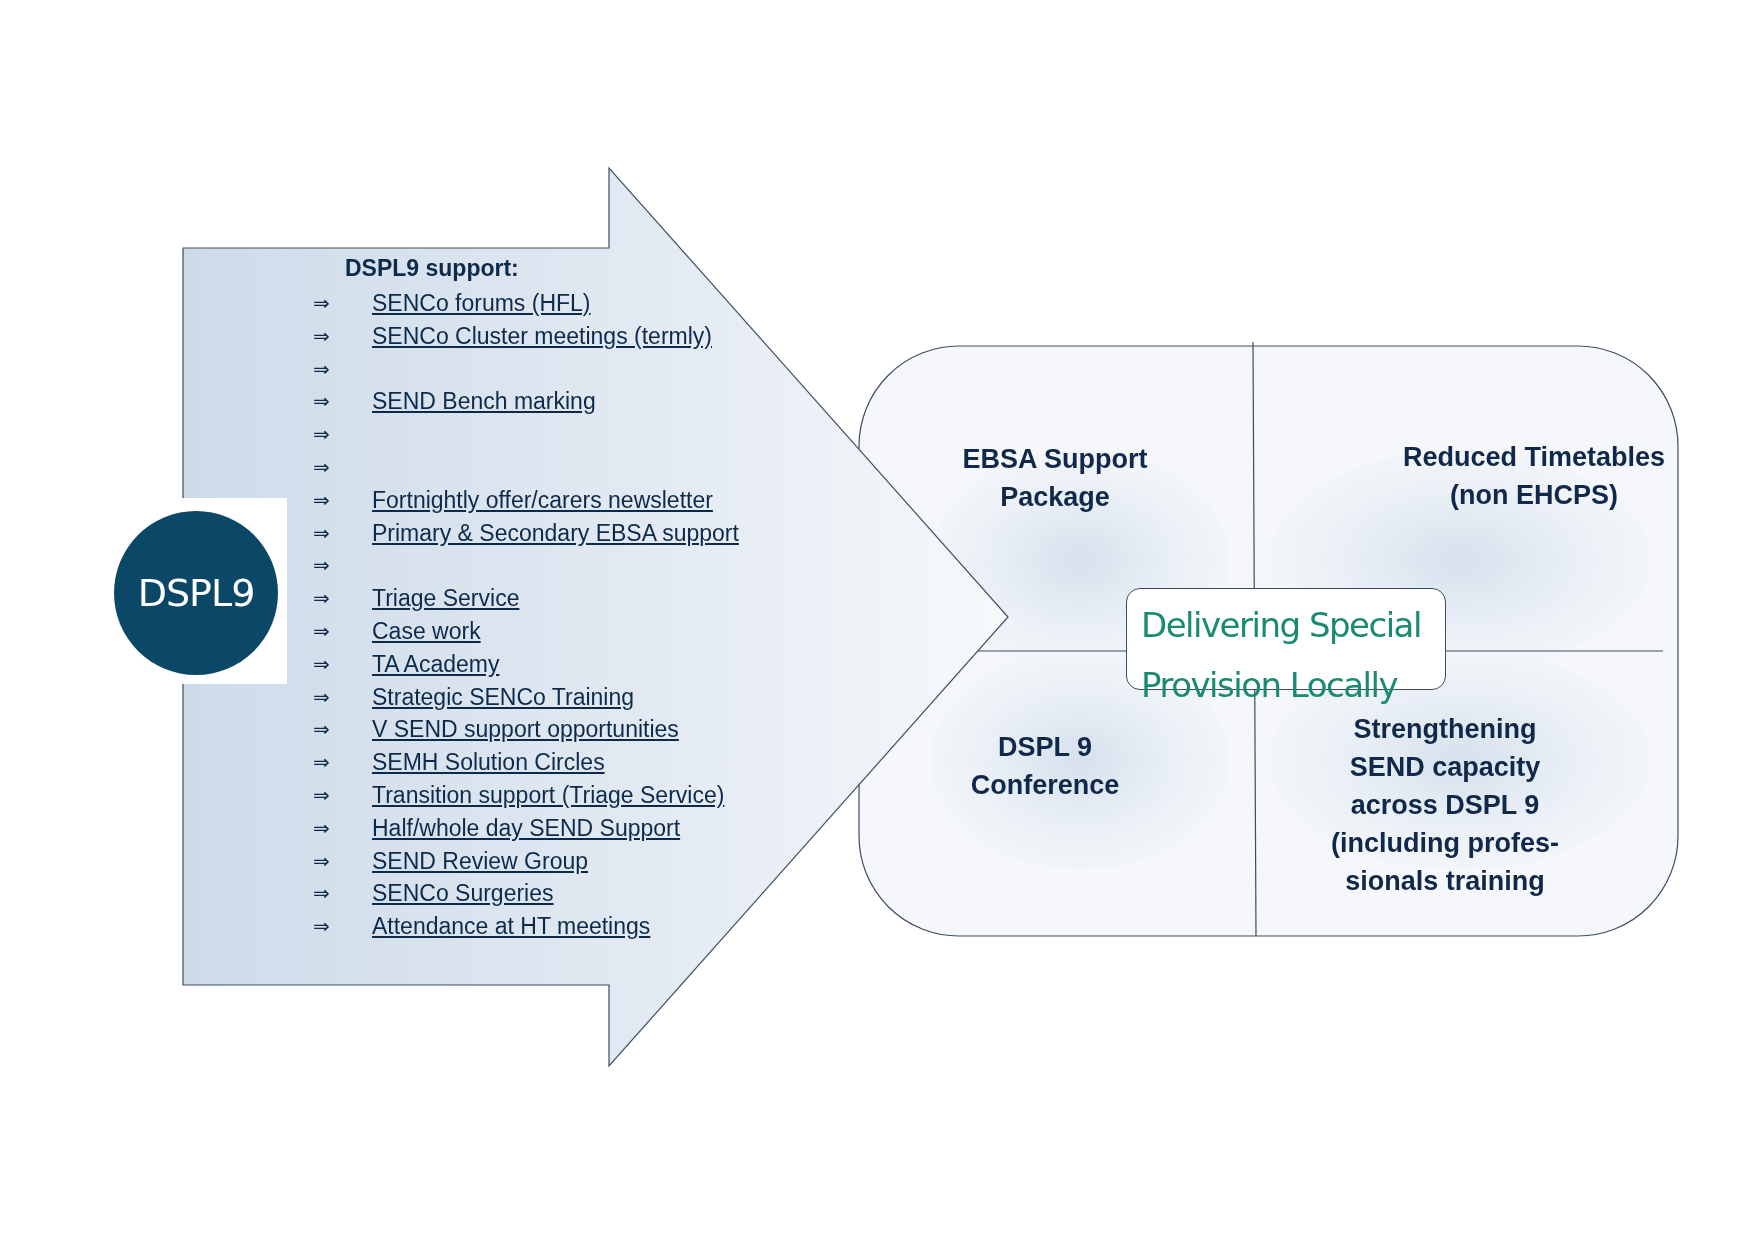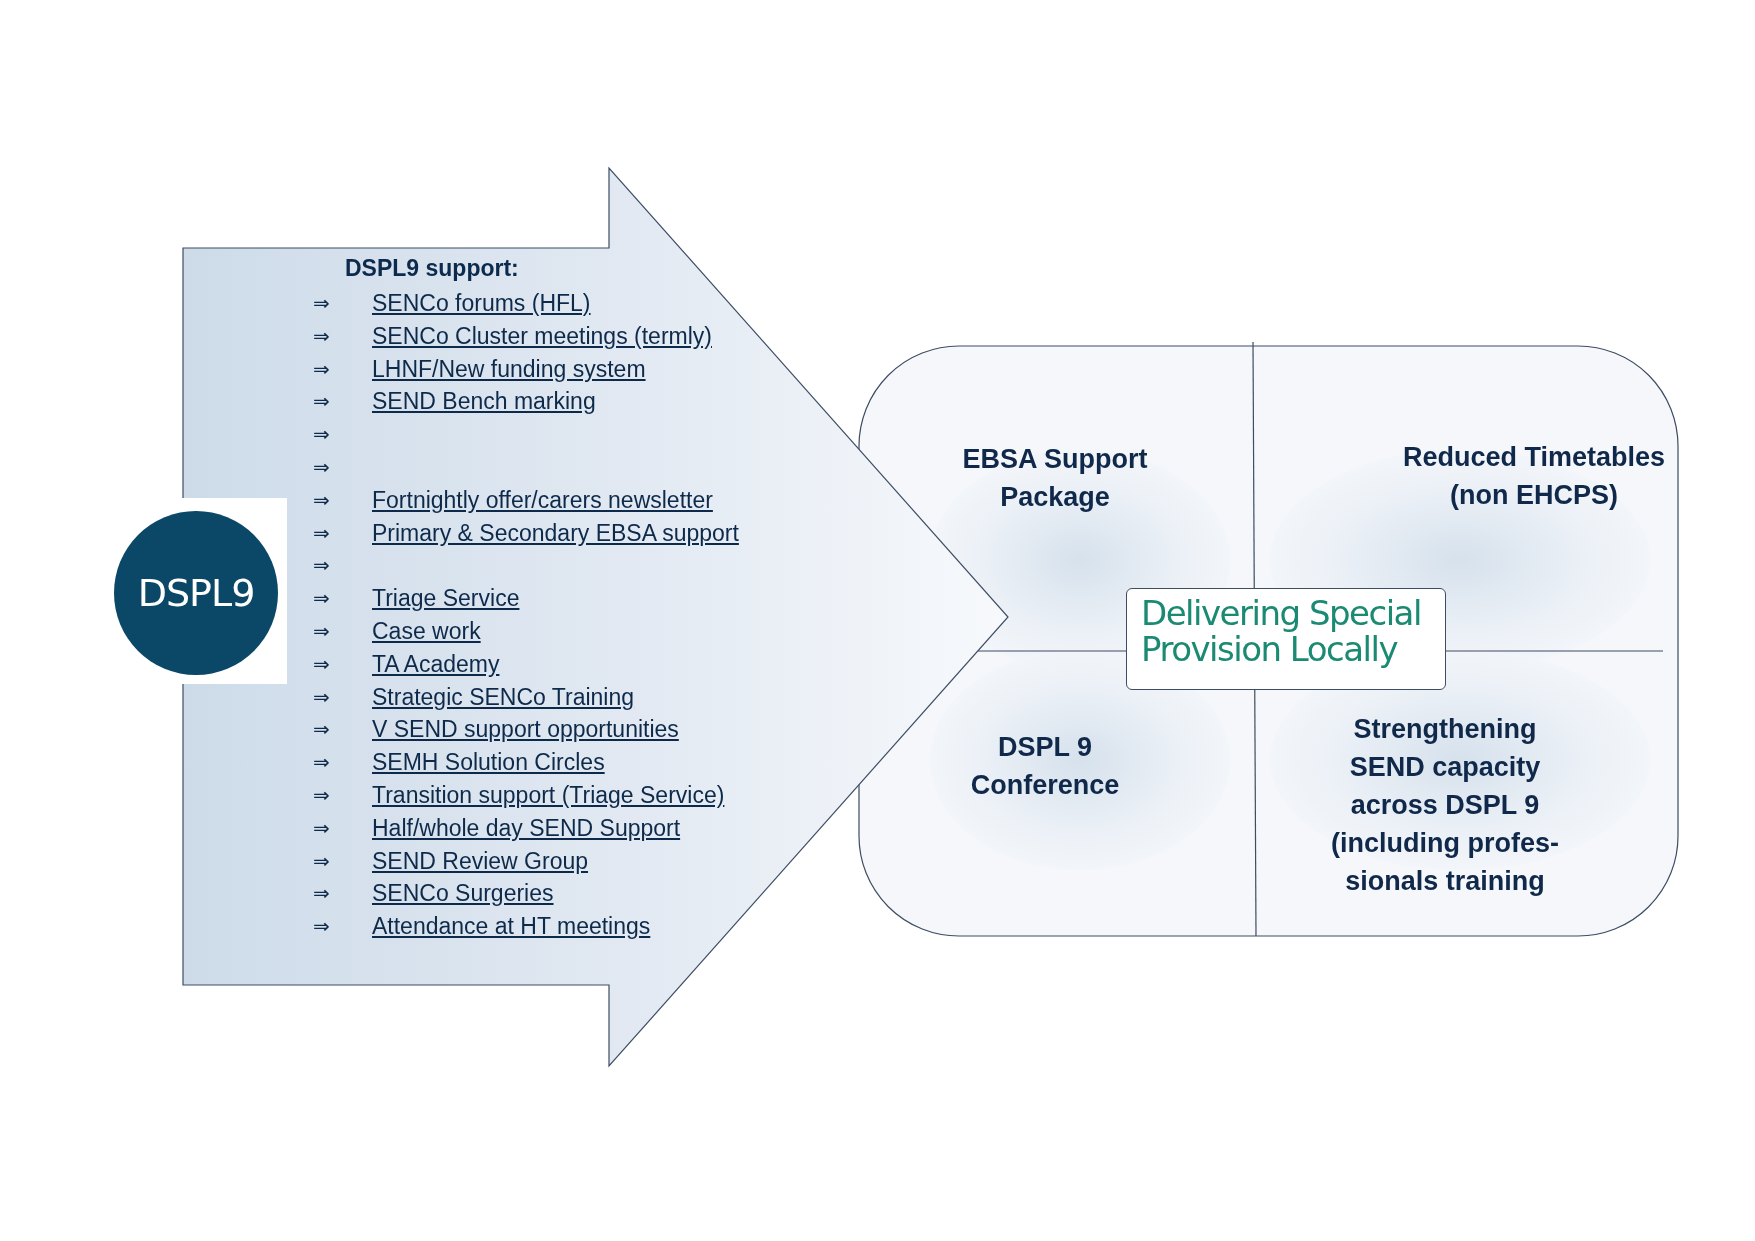--- a/index.html
+++ b/index.html
@@ -15,22 +15,22 @@
   .logo-box { left:171px; top:498px; width:116px; height:186px; background:#fff; }
   .logo-circle { left:114px; top:511px; width:164px; height:164px; border-radius:50%; background:#0b4766;
                  color:#fff; display:flex; align-items:center; justify-content:center;
                  font-family:"DejaVu Sans", sans-serif; font-size:38px; letter-spacing:-1px; }
   .quad { font-size:27px; font-weight:bold; color:#10294a; text-align:center; line-height:38px; }
   .q-tl { left:930px; top:440px; width:250px; }
   .q-tr { left:1364px; top:438px; width:340px; }
   .q-bl { left:930px; top:728px; width:230px; }
   .q-br { left:1295px; top:710px; width:300px; }
   .center-box { left:1126px; top:588px; width:320px; height:102px; background:#fff; border:1.5px solid #3d4d63;
-                border-radius:6px; box-sizing:border-box; padding:6px 0 0 14px;
-                font-family:"DejaVu Sans", sans-serif; color:#1a8a72; font-size:34px; line-height:36px; letter-spacing:-1.5px; }
+                border-radius:14px; box-sizing:border-box; padding:6px 0 0 14px;
+                font-family:"DejaVu Sans", sans-serif; color:#1a8a72; font-size:34px; line-height:60px; letter-spacing:-1.5px; }
 </style>
 </head>
 <body>
 
 <svg id="diagram" width="1755" height="1241" viewBox="0 0 1755 1241">
   <defs>
     <linearGradient id="arrowGrad" x1="0" y1="0" x2="1" y2="0">
       <stop offset="0" stop-color="#cddbe9"></stop>
       <stop offset="0.55" stop-color="#e2e9f2"></stop>
       <stop offset="1" stop-color="#f7f9fc"></stop>
@@ -70,21 +70,20 @@
     <li>
       <span class="arr">⇒</span>
       <span class="txt">SENCo forums (HFL)</span>
     </li>
     <li>
       <span class="arr">⇒</span>
       <span class="txt">SENCo Cluster meetings (termly)</span>
     </li>
     <li>
       <span class="arr">⇒</span>
-      <span class="txt">LHNF/New funding system</span>
     </li>
     <li>
       <span class="arr">⇒</span>
       <span class="txt">SEND Bench marking</span>
     </li>
     <li>
       <span class="arr">⇒</span>
     </li>
     <li>
       <span class="arr">⇒</span>

